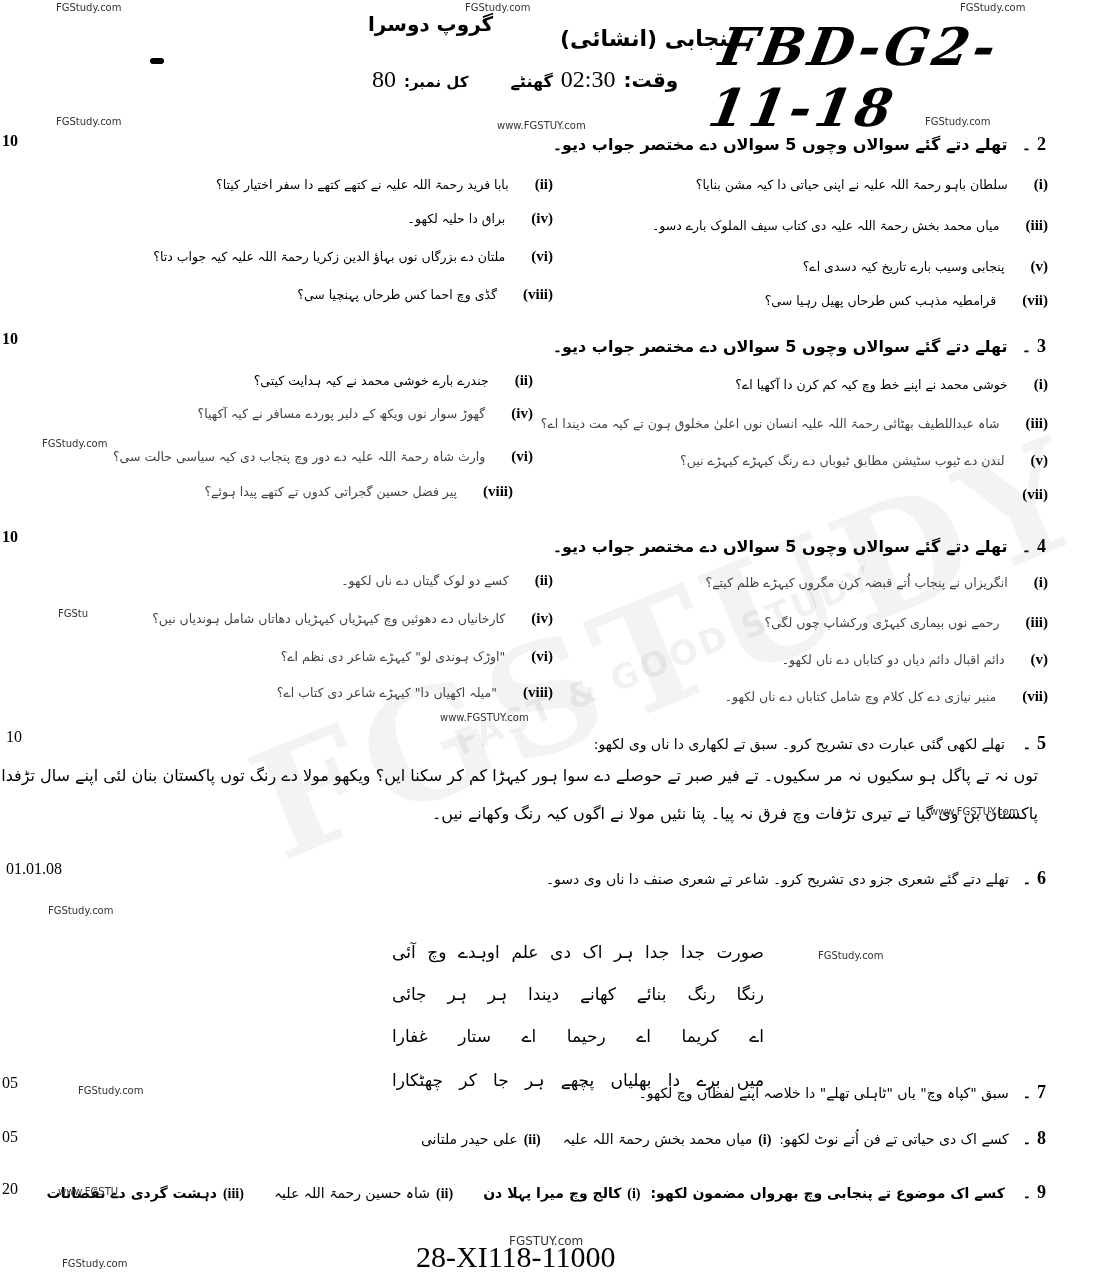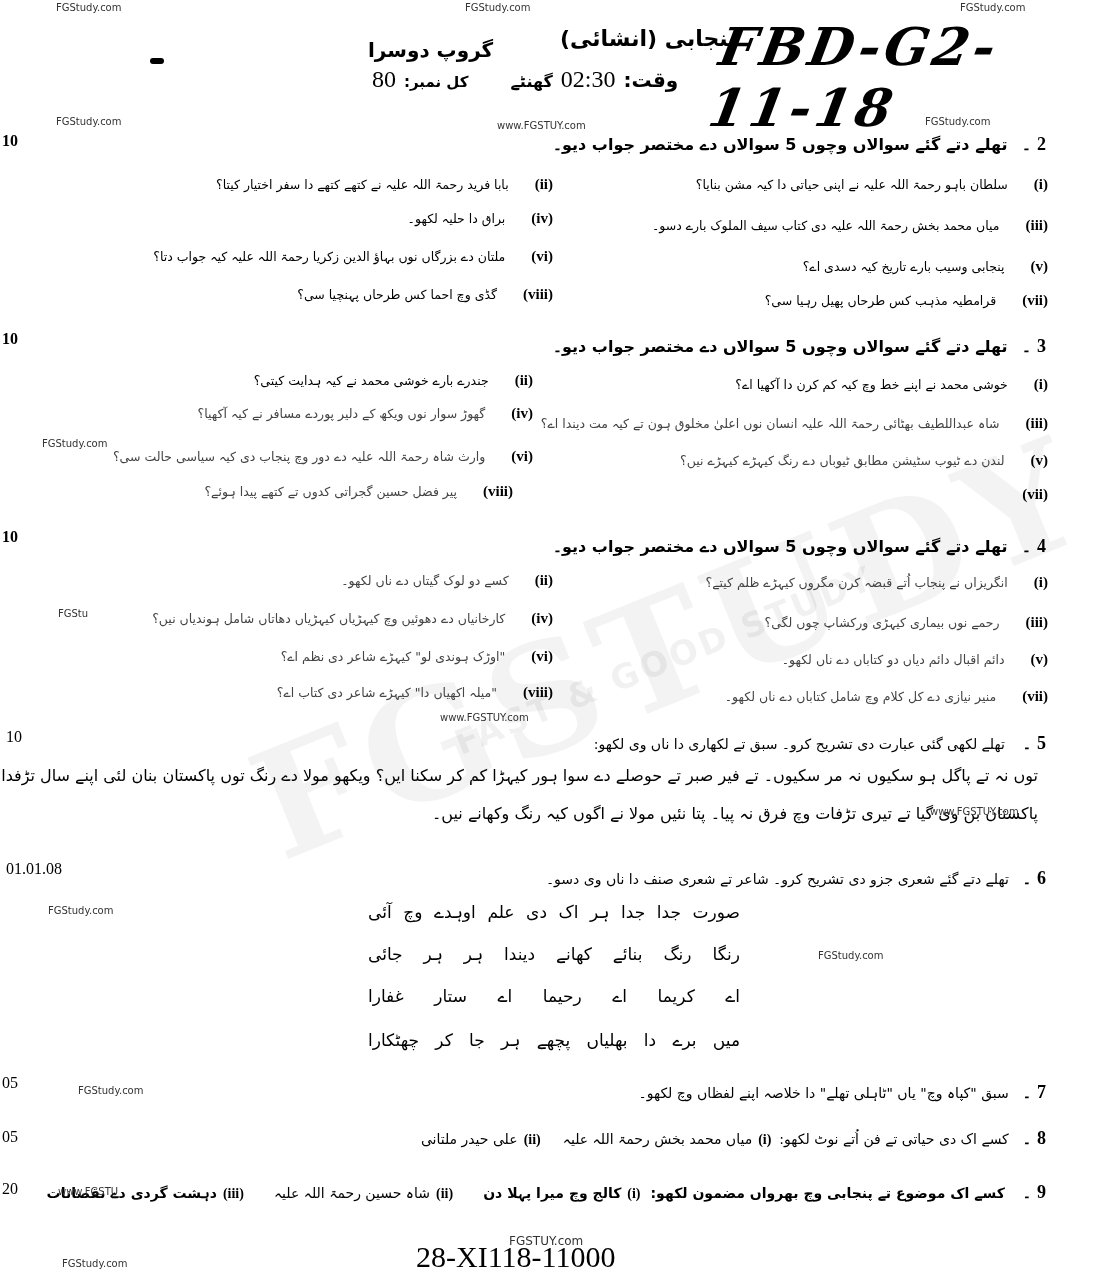--- a/index.html
+++ b/index.html
@@ -11,21 +11,21 @@
     .wm { font-family: "DejaVu Sans", sans-serif; font-size: 10px; color: #333; white-space: nowrap; }
     .urdu { direction: rtl; font-family: "DejaVu Sans", sans-serif; white-space: nowrap; }
     .serif { font-family: "Liberation Serif", serif; }
     .marks { font-family: "Liberation Serif", serif; font-size: 16px; font-weight: bold; }
     .marks.light { font-weight: normal; }
     .qhead { font-size: 16px; font-weight: bold; }
     .qnum { font-family: "Liberation Serif", serif; font-size: 18px; font-weight: bold; margin-left: 6px; }
     .item { position: absolute; direction: rtl; white-space: nowrap; font-size: 12.5px; display: flex; align-items: baseline; }
     .item .roman { font-family: "Liberation Serif", serif; font-weight: bold; font-size: 15px; margin-left: 26px; direction: ltr; }
     .item.grey .text { color: #444; }
-    .poem { position: absolute; left: 368px; direction: rtl; font-size: 17px; width: 372px; text-align: justify; text-align-last: justify; white-space: nowrap; }
+    .poem { position: absolute; left: 392px; direction: rtl; font-size: 17px; width: 372px; text-align: justify; text-align-last: justify; white-space: nowrap; margin-top: 40px; }
     .bigwm {
       position: absolute; left: 230px; top: 560px; font-family: "DejaVu Serif", serif;
       font-size: 150px; font-weight: bold; color: #000; opacity: 0.045;
       transform: rotate(-22deg); letter-spacing: 8px; pointer-events: none;
     }
     .bigwm2 {
       position: absolute; left: 440px; top: 640px; font-family: "DejaVu Sans", sans-serif;
       font-size: 34px; font-weight: bold; color: #000; opacity: 0.05;
       transform: rotate(-22deg); pointer-events: none; letter-spacing: 3px;
     }
@@ -41,21 +41,21 @@
 <div class="bigwm2">FAST &amp; GOOD STUDY</div>
 
 <div class="abs wm" style="left:56px;top:2px;">FGStudy.com</div>
 <div class="abs wm" style="left:465px;top:2px;">FGStudy.com</div>
 <div class="abs wm" style="left:960px;top:2px;">FGStudy.com</div>
 
 <div class="abs" style="left:0;top:0;width:1098px;height:140px;">
   <div class="abs" style="left:150px;top:58px;width:14px;height:6px;background:#000;border-radius:3px;"></div>
   <div class="abs handwritten" style="left:715px;top:16px;">FBD-G2-11-18</div>
   <div class="abs urdu" style="left:560px;top:26px;font-size:22px;font-weight:bold;">پنجابی (انشائی)</div>
-  <div class="abs urdu" style="left:368px;top:38px;font-size:20px;font-weight:bold;">گروپ دوسرا</div>
+  <div class="abs urdu" style="left:368px;top:12px;font-size:20px;font-weight:bold;">گروپ دوسرا</div>
   <div class="abs" style="left:372px;top:66px;display:flex;direction:rtl;align-items:baseline;gap:8px;">
     <span class="urdu" style="font-size:20px;font-weight:bold;">وقت:</span>
     <span class="serif" style="font-size:24px;direction:ltr;">02:30</span>
     <span class="urdu" style="font-size:16px;font-weight:bold;">گھنٹے</span>
     <span style="width:26px;display:inline-block;"></span>
     <span class="urdu" style="font-size:15px;font-weight:bold;">کل نمبر:</span>
     <span class="serif" style="font-size:24px;direction:ltr;">80</span>
   </div>
   <div class="abs wm" style="left:56px;top:116px;">FGStudy.com</div>
   <div class="abs wm" style="left:497px;top:120px;">www.FGSTUY.com</div>

